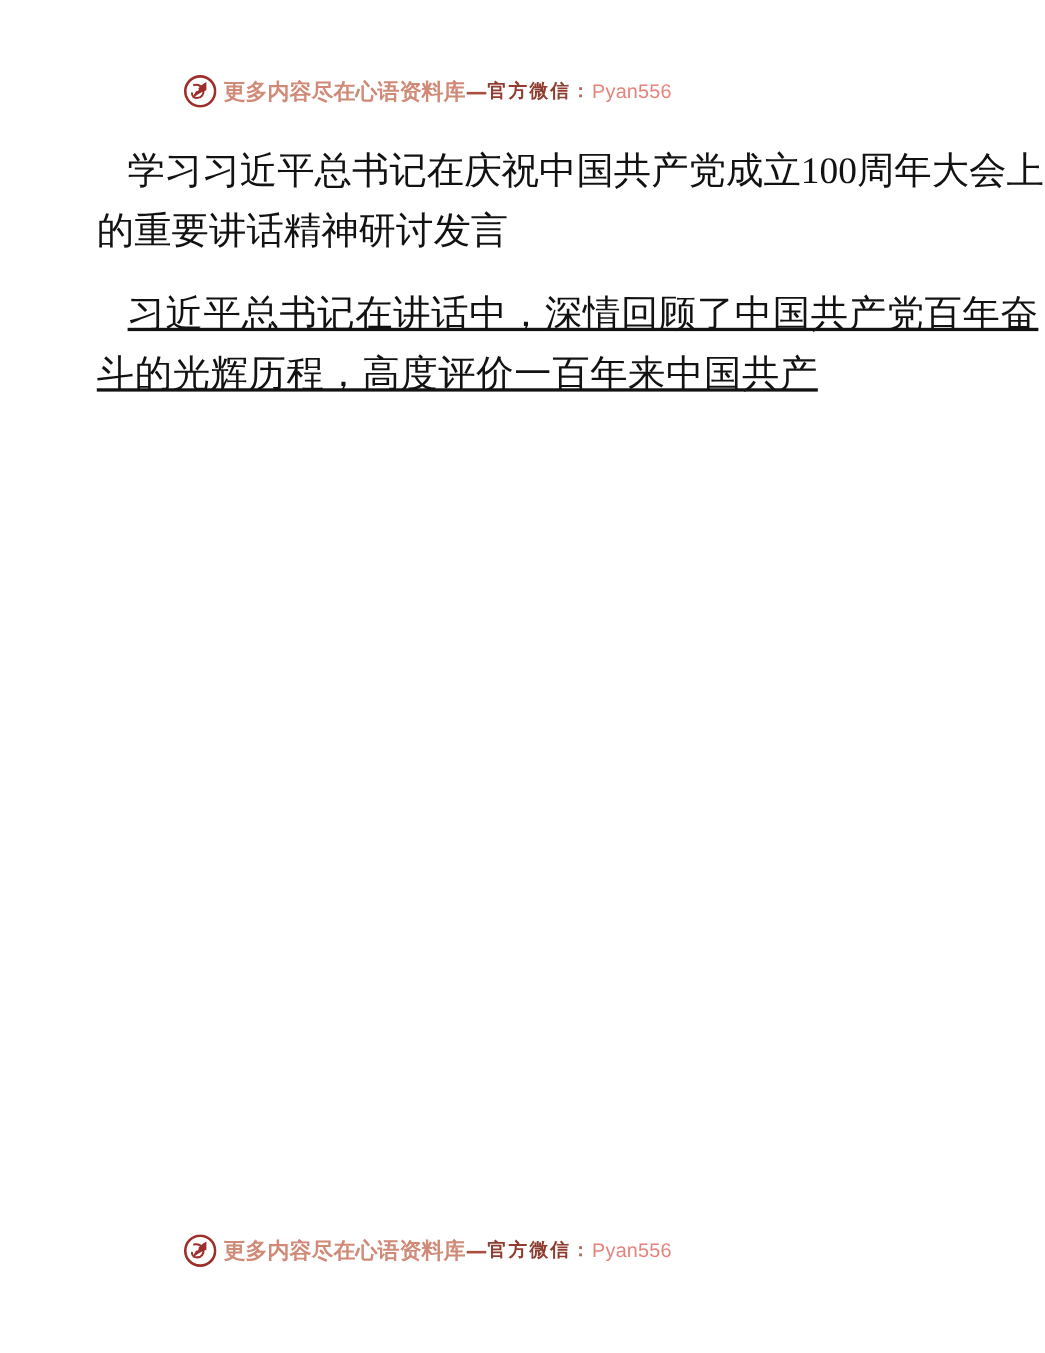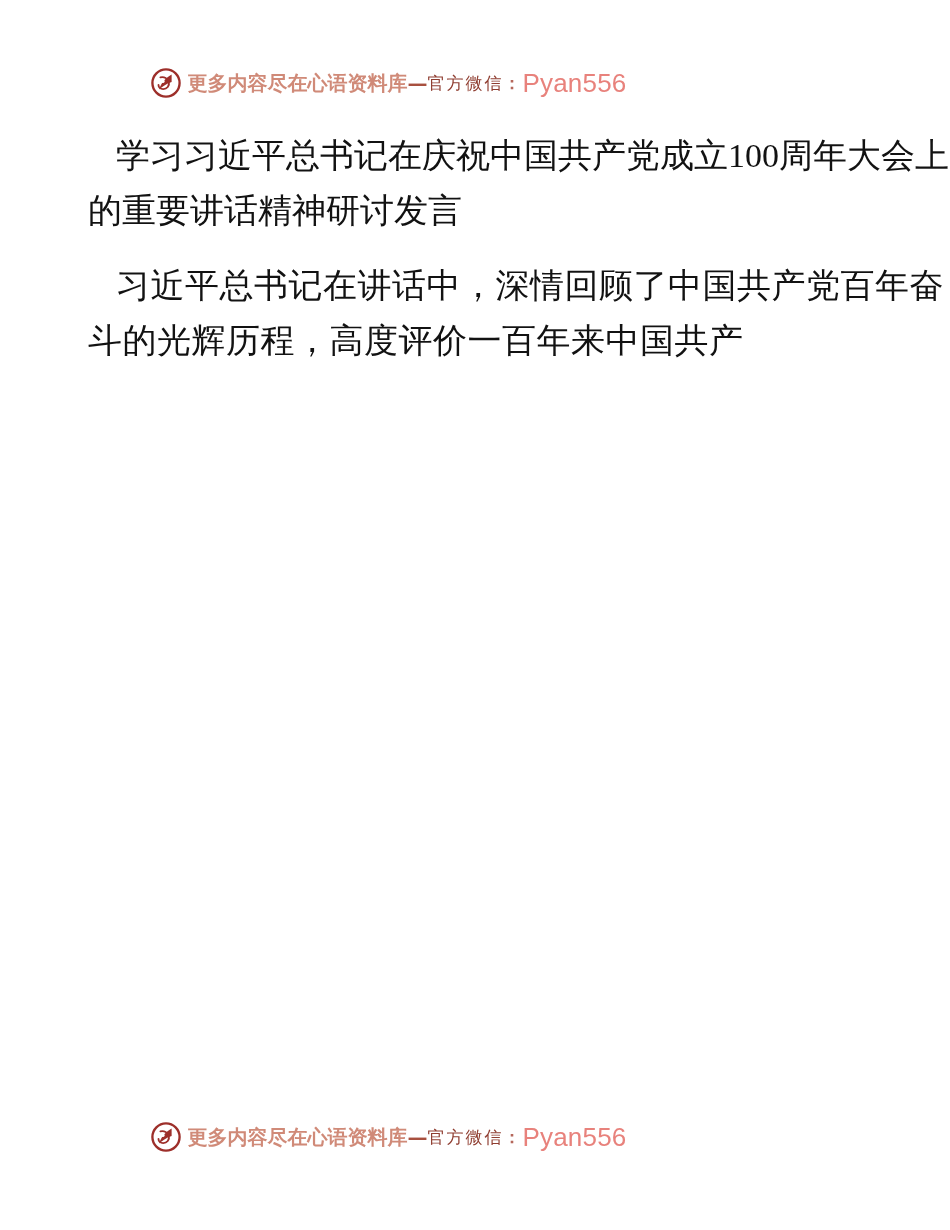--- a/index.html
+++ b/index.html
@@ -54,36 +54,36 @@
     color: #d08a78;
   }
   .wm-sep {
     font-family: "DejaVu Serif", "Liberation Serif", serif;
     font-weight: 700;
     font-size: 20px;
     color: #a8503f;
   }
   .wm-official {
     font-family: "DejaVu Serif", "Liberation Serif", serif;
-    font-weight: 400;
+    font-weight: 700;
     font-size: 17px;
     letter-spacing: 2px;
     color: #8f3d30;
   }
   .wm-colon {
     font-family: "DejaVu Serif", "Liberation Serif", serif;
     font-weight: 700;
     font-size: 17px;
     color: #b5675a;
     margin-right: 2px;
   }
   .wm-handle {
     font-family: "Liberation Sans", "DejaVu Sans", sans-serif;
     font-weight: 400;
-    font-size: 26px;
+    font-size: 18px;
     color: #e8827c;
     letter-spacing: 0.2px;
   }
 
   
   .content {
     position: absolute;
     left: 88px;
     top: 128px;
     width: 862px;
@@ -96,21 +96,21 @@
     letter-spacing: 0.5px;
     text-align: left;
     word-break: break-all;
     margin: 0;
     color: #121212;
   }
   .para.indent { text-indent: 28px; }
   .para + .para { margin-top: 20px; }
 
   .para.title { letter-spacing: 0px; }
-  .para.tail-clip { margin-top: 20px; }
+  .para.tail-clip { margin-top: 20px; text-decoration: underline; }
 </style>
 </head>
 <body>
 
 <div class="page">
 
   <div class="watermark header">
     <svg class="wm-logo" viewBox="0 0 64 64" aria-hidden="true">
       <circle cx="32" cy="32" r="29" fill="none" stroke="#9d2f2a" stroke-width="5"></circle>
       <path d="M44 14 C30 22 22 32 17 46 C24 40 32 34 44 30 Z" fill="#9d2f2a"></path>

